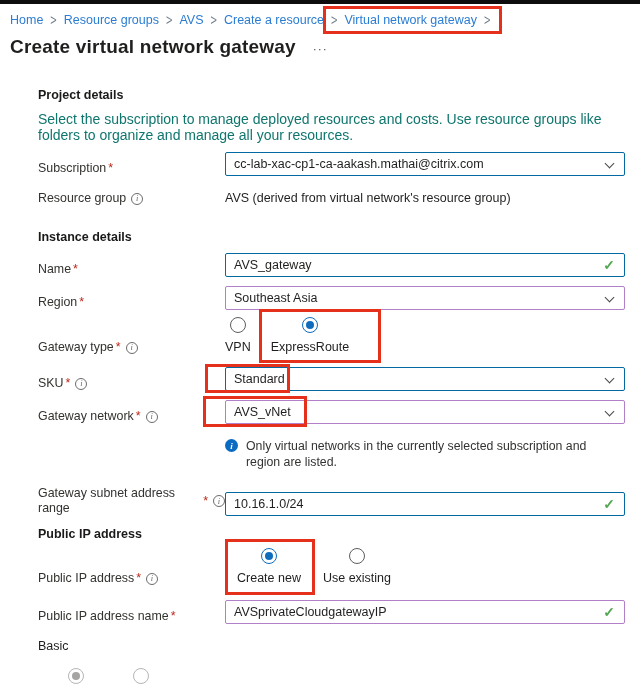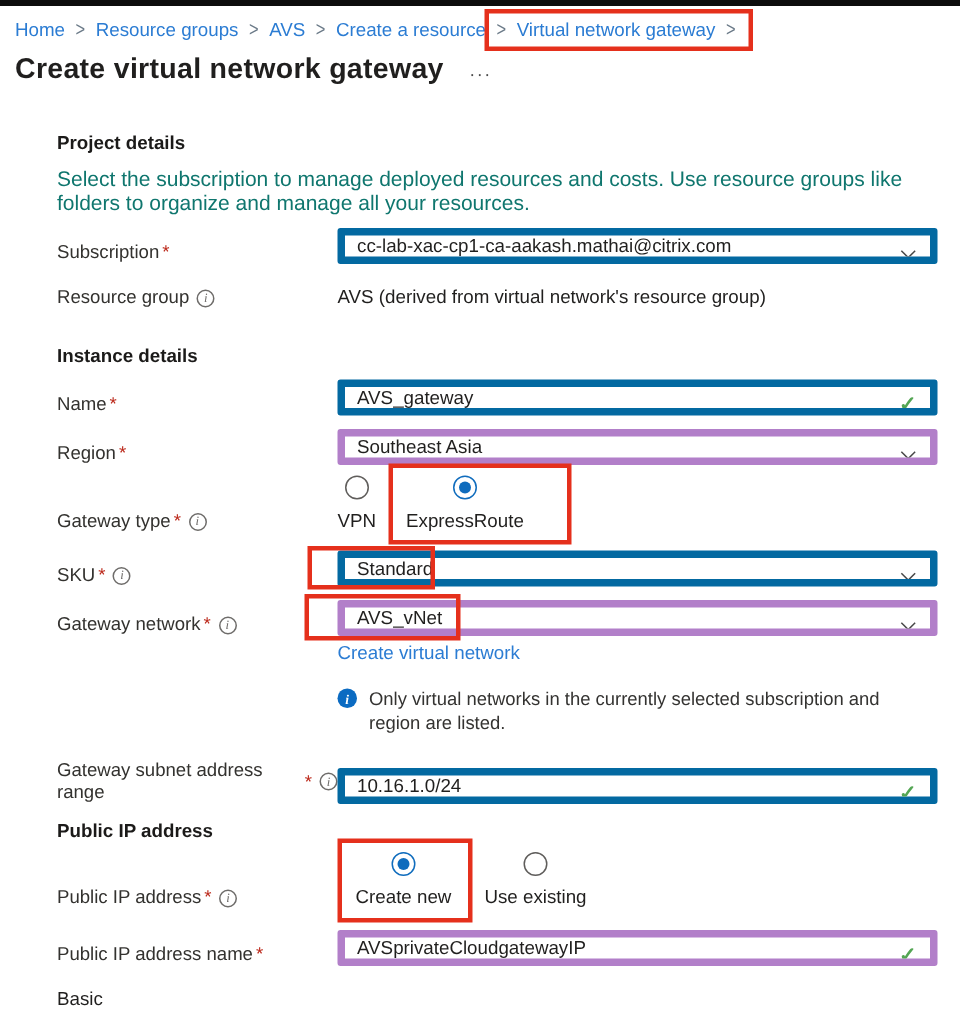--- a/index.html
+++ b/index.html
@@ -49,21 +49,21 @@
   .ginfo {
     width: 12px; height: 12px; flex: none; margin-left: 5px;
     border-radius: 50%; border: 1px solid #6e6c6a;
     color: #6e6c6a; font-size: 8.5px; font-style: italic;
     font-family: "Liberation Serif", serif;
     display: inline-flex; align-items: center; justify-content: center;
   }
   .control { flex: 1; max-width: 402px; position: relative; }
 
   .box {
-    height: 24px; border: 5px solid #0369a1; border-radius: 2px;
+    height: 24px; border: 1px solid #0369a1; border-radius: 2px;
     background: #fff; display: flex; align-items: center;
     padding: 0 28px 0 8px; font-size: 12.5px; color: #201f1e;
     position: relative; cursor: pointer; white-space: nowrap; overflow: hidden;
   }
   .box.purple { border-color: #b27fc9; }
   .chev {
     position: absolute; right: 11px; top: 7px; width: 7px; height: 7px;
     border-right: 1.6px solid #474747; border-bottom: 1.6px solid #474747;
     transform: rotate(45deg);
   }
@@ -253,23 +253,20 @@
     </div>
     <div class="control">
       <span class="hlbox" id="hl-vnet"></span>
       <div class="box purple">
         <span>AVS_vNet</span>
         <span class="chev"></span>
       </div>
     </div>
   </div>
 
-  <div class="indent" id="row-vnet-link">
-    <a class="link">Create virtual network</a>
-  </div>
 
   <div class="indent note" id="row-vnet-note">
     <span class="note-icon">i</span>
     <span class="note-text">Only virtual networks in the currently selected subscription and region are listed.</span>
   </div>
 
   <div class="row" id="row-subnet">
     <div class="label">
       <span>Gateway subnet address range</span>
       <span class="req">*</span>

